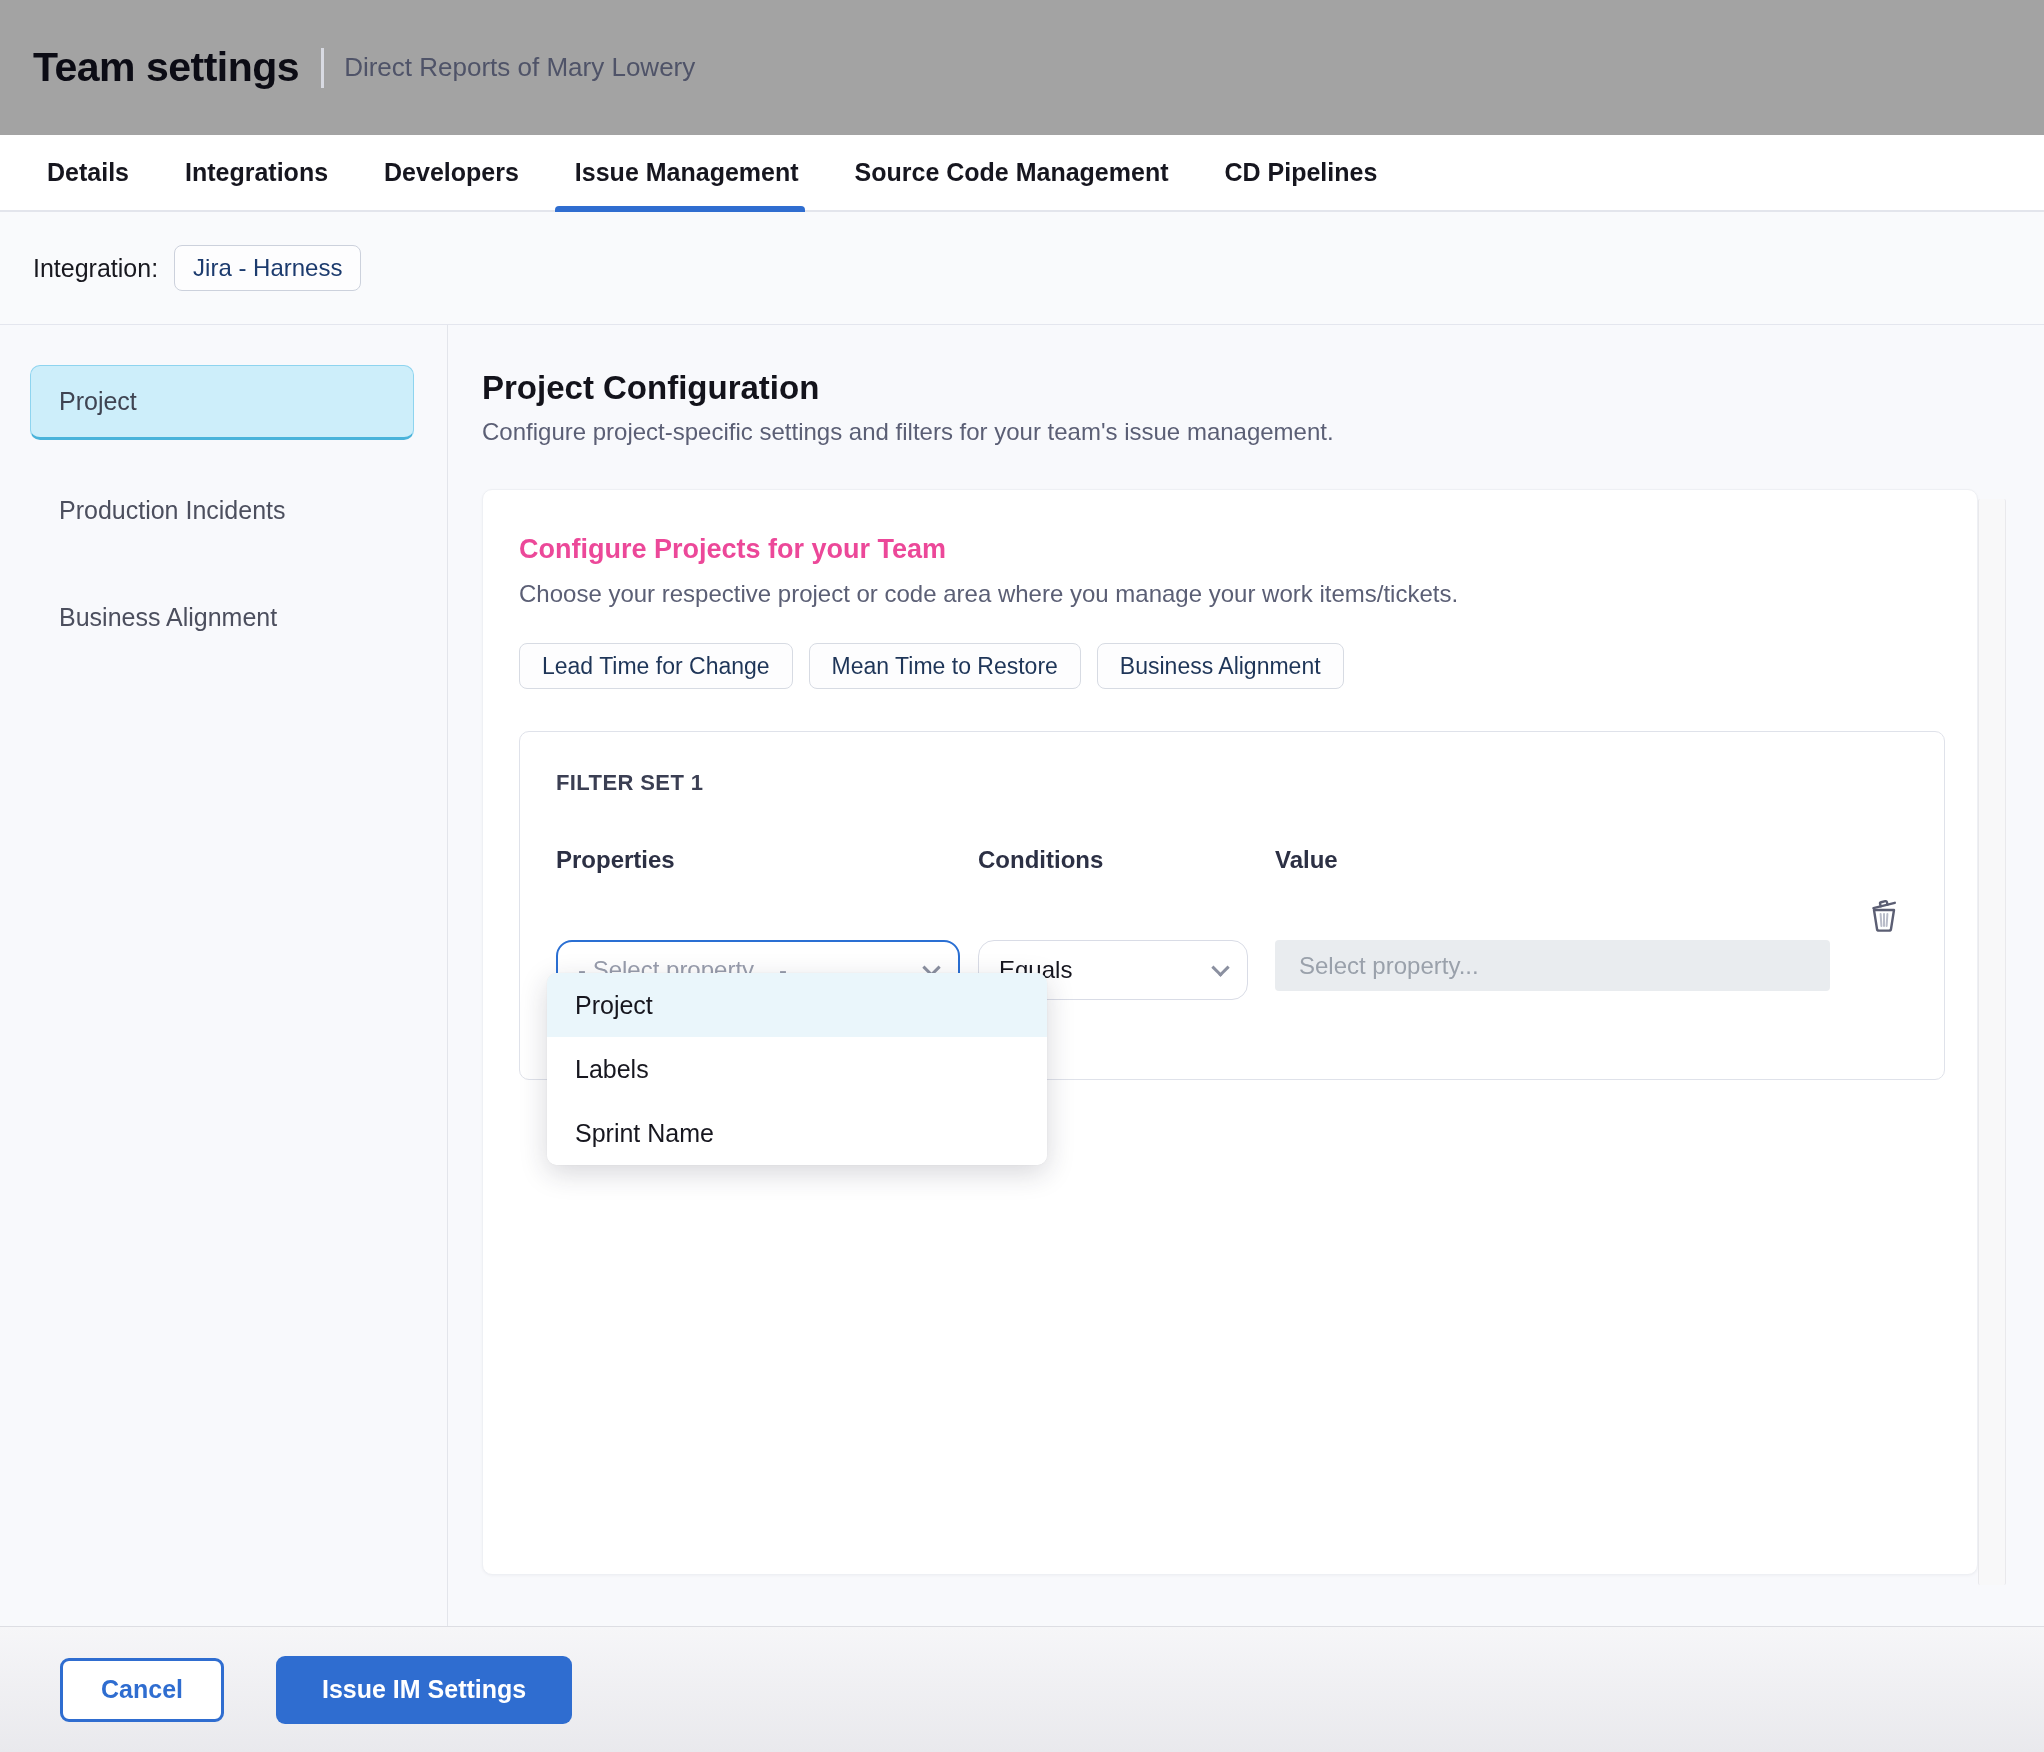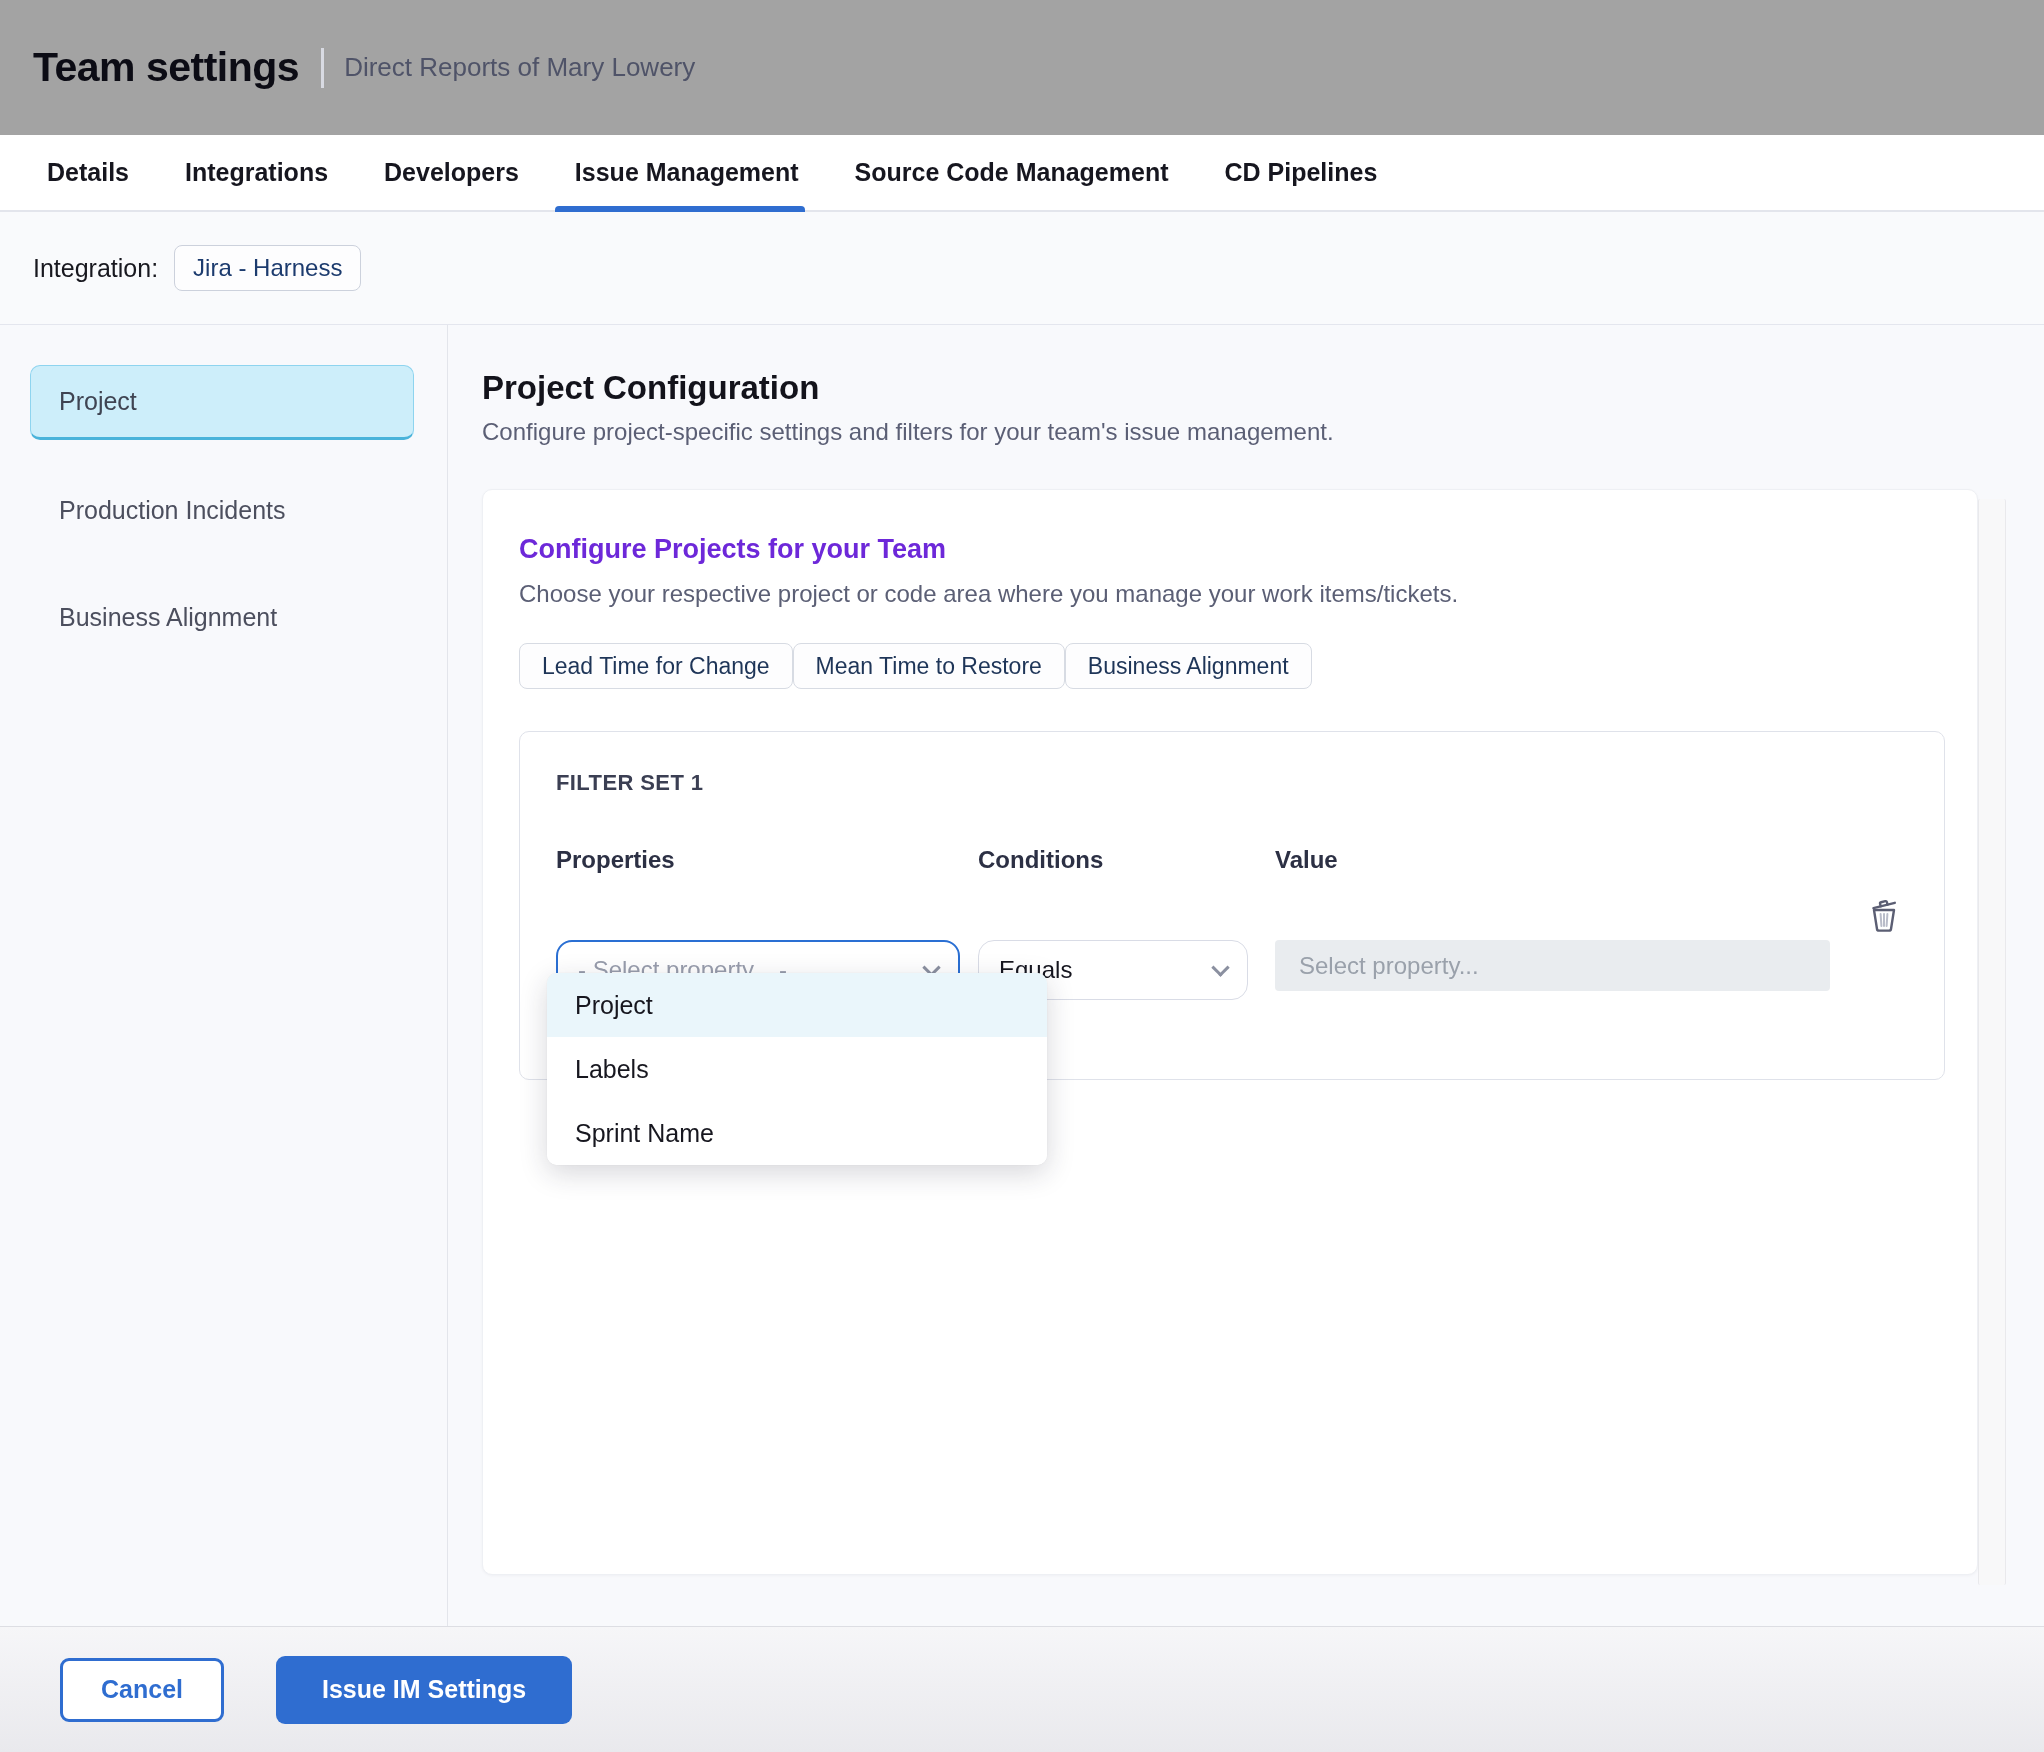--- a/index.html
+++ b/index.html
@@ -33,24 +33,24 @@
 
   .sidebar { width:448px; border-right:1px solid #e3e5eb; padding-top:40px; flex:none; }
   .side-item { margin:0 0 34px 30px; width:384px; padding:21px 28px; font-size:25px; color:#4c4f5e; border-radius:10px; cursor:pointer; border:1px solid transparent; }
   .side-item.selected { background:#cdeefa; border:1px solid #8ed4ef; border-bottom:3px solid #4ab3da; color:#3f4452; }
 
   .main { flex:1; position:relative; padding:44px 0 0 34px; }
   .main-title { font-size:33px; font-weight:700; color:#13131b; margin-bottom:10px; }
   .main-desc { font-size:24px; color:#5b5f75; line-height:30px; }
 
   .card { margin-top:42px; width:1496px; height:1086px; background:#ffffff; border:1px solid #eef0f4; border-radius:10px; box-shadow:0 1px 3px rgba(20,24,40,0.04); padding:44px 36px; }
-  .card-title { font-size:27px; font-weight:700; color:#6d28d9; margin-bottom:14px; }
+  .card-title { font-size:27px; font-weight:700; color:#ec4899; margin-bottom:14px; }
   .card-desc { font-size:24px; color:#5b5f75; line-height:30px; margin-bottom:34px; }
 
-  .pills { display:flex; gap:0; margin-bottom:42px; }
+  .pills { display:flex; gap:16px; margin-bottom:42px; }
   .pill { height:46px; display:flex; align-items:center; padding:0 22px; border:1px solid #d7dbe3; border-radius:8px; background:#fdfdfe; font-size:23px; color:#1e3558; cursor:pointer; }
 
   .filterset { width:1426px; height:349px; border:1px solid #dfe2ea; border-radius:10px; padding:38px 36px; }
   .fs-title { font-size:22px; font-weight:700; color:#3b3f53; letter-spacing:0.4px; margin-bottom:50px; }
   .fs-grid { display:flex; align-items:flex-start; }
   .fs-col { display:flex; flex-direction:column;gap:42px; }
   .fs-col.properties { width:404px; margin-right:18px; }
   .fs-col.conditions { width:270px; margin-right:27px; }
   .fs-col.value { width:555px; }
   .fs-label { font-size:24px; font-weight:700; color:#2c3044; margin-bottom:24px; }

